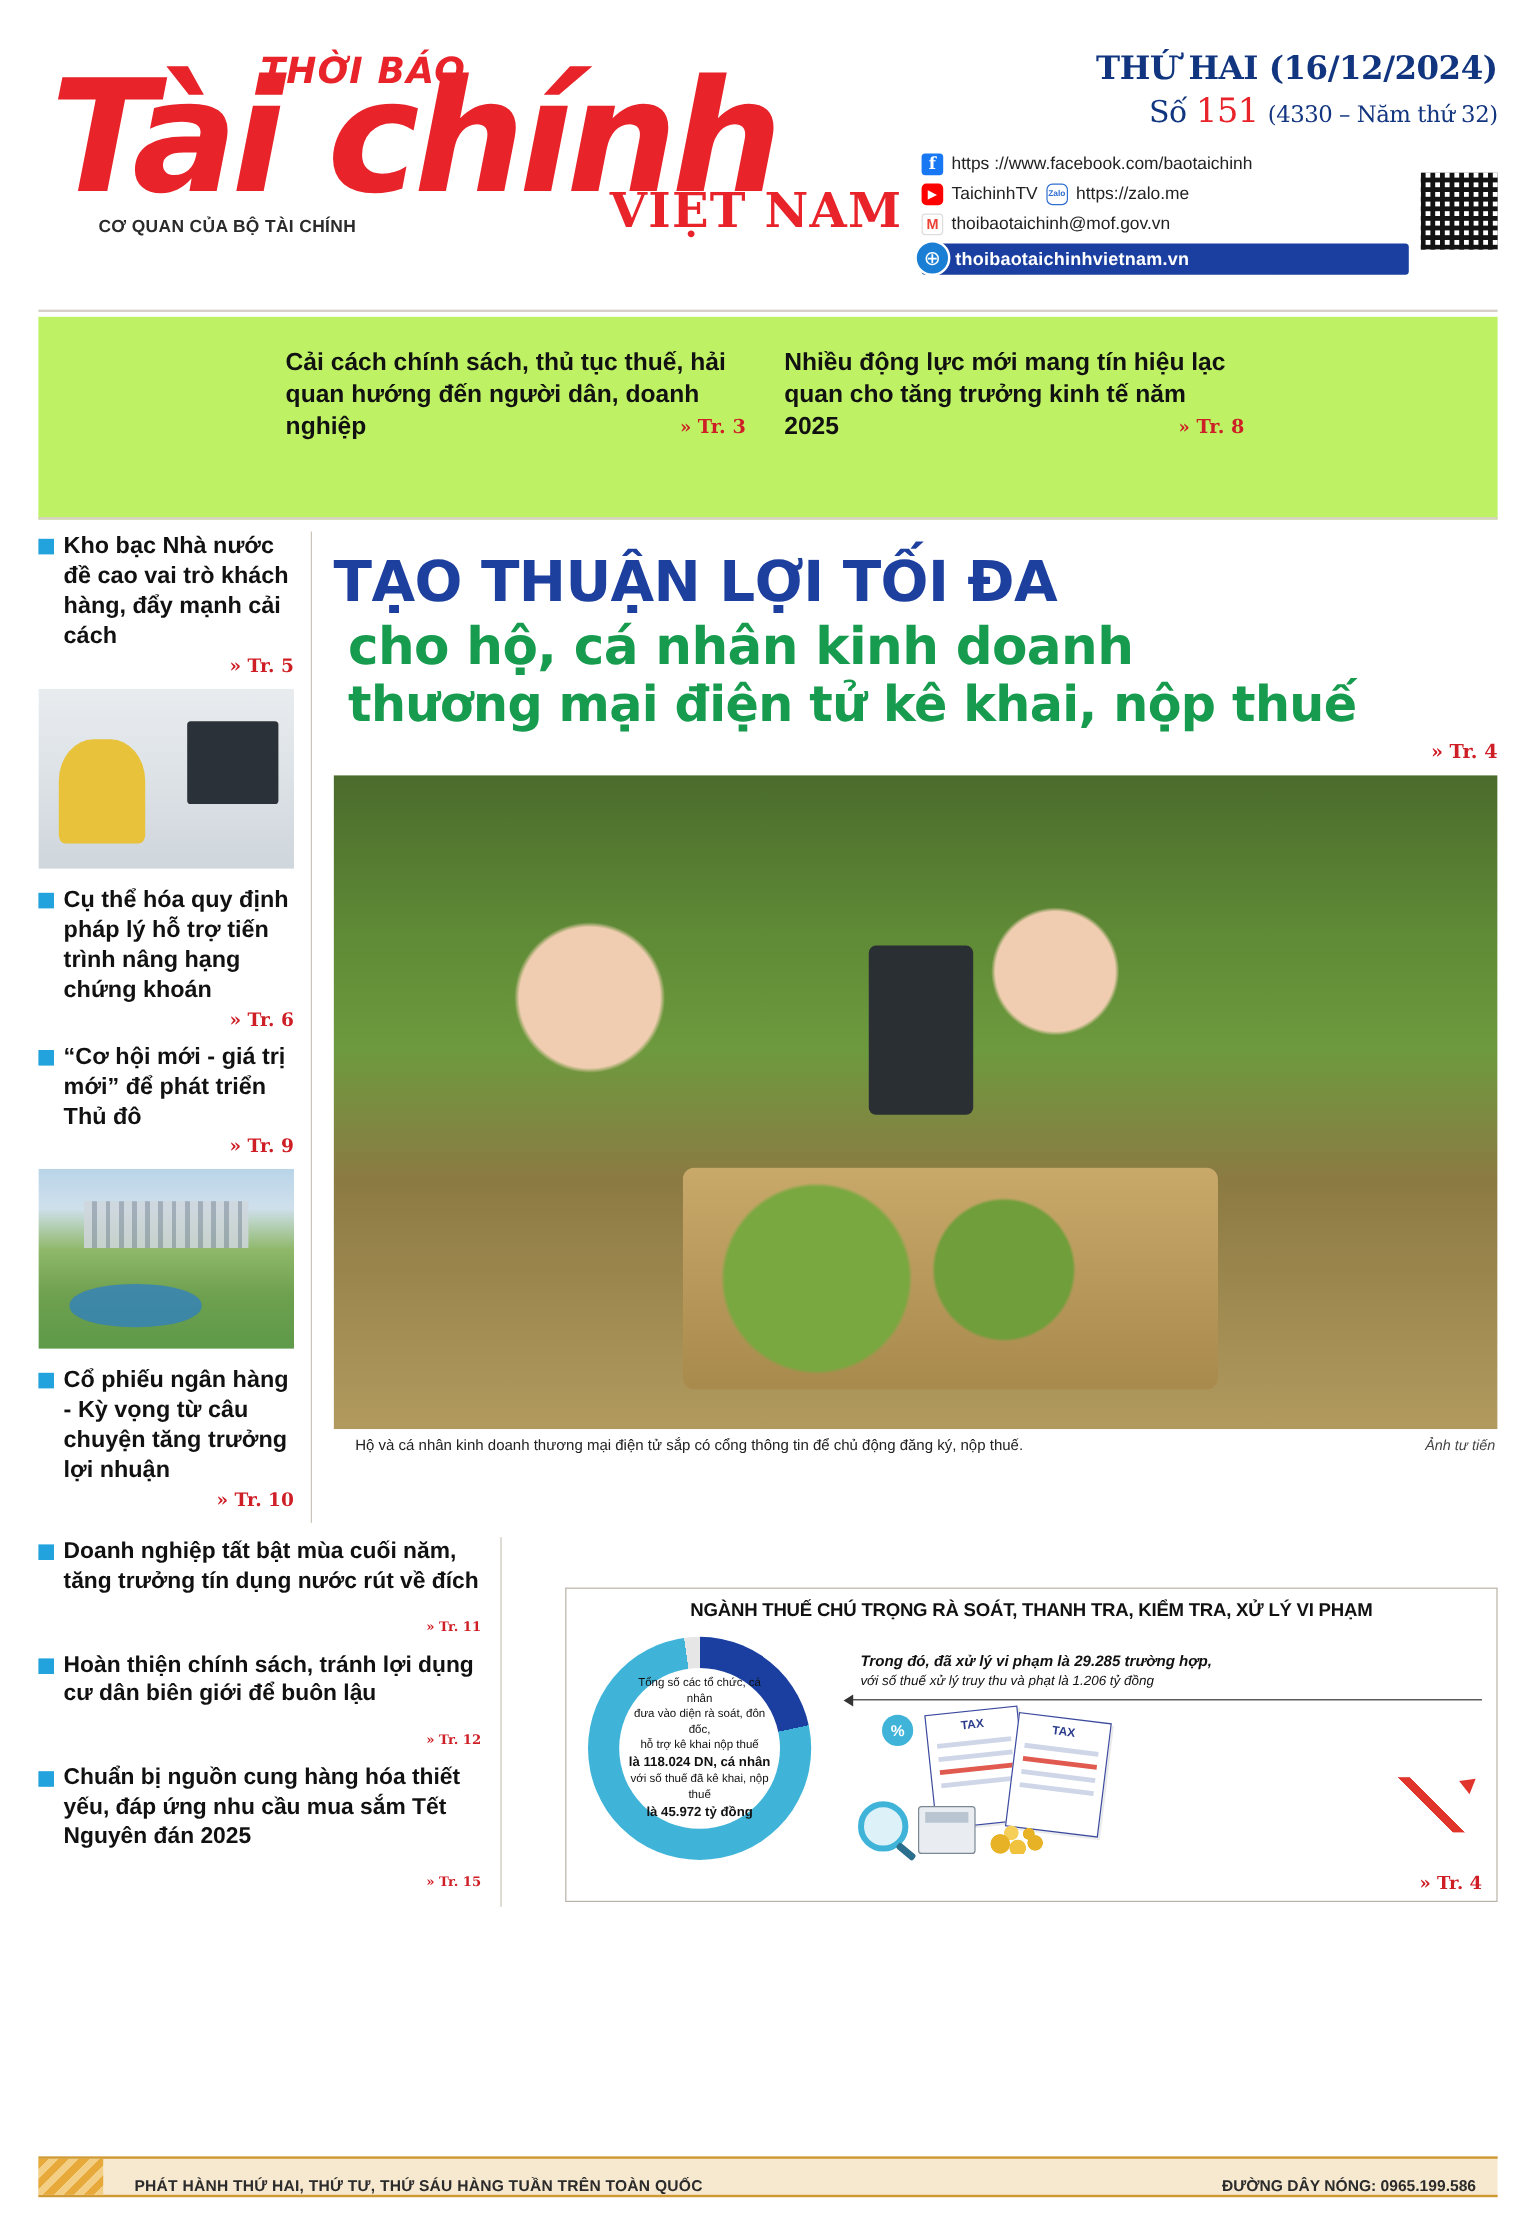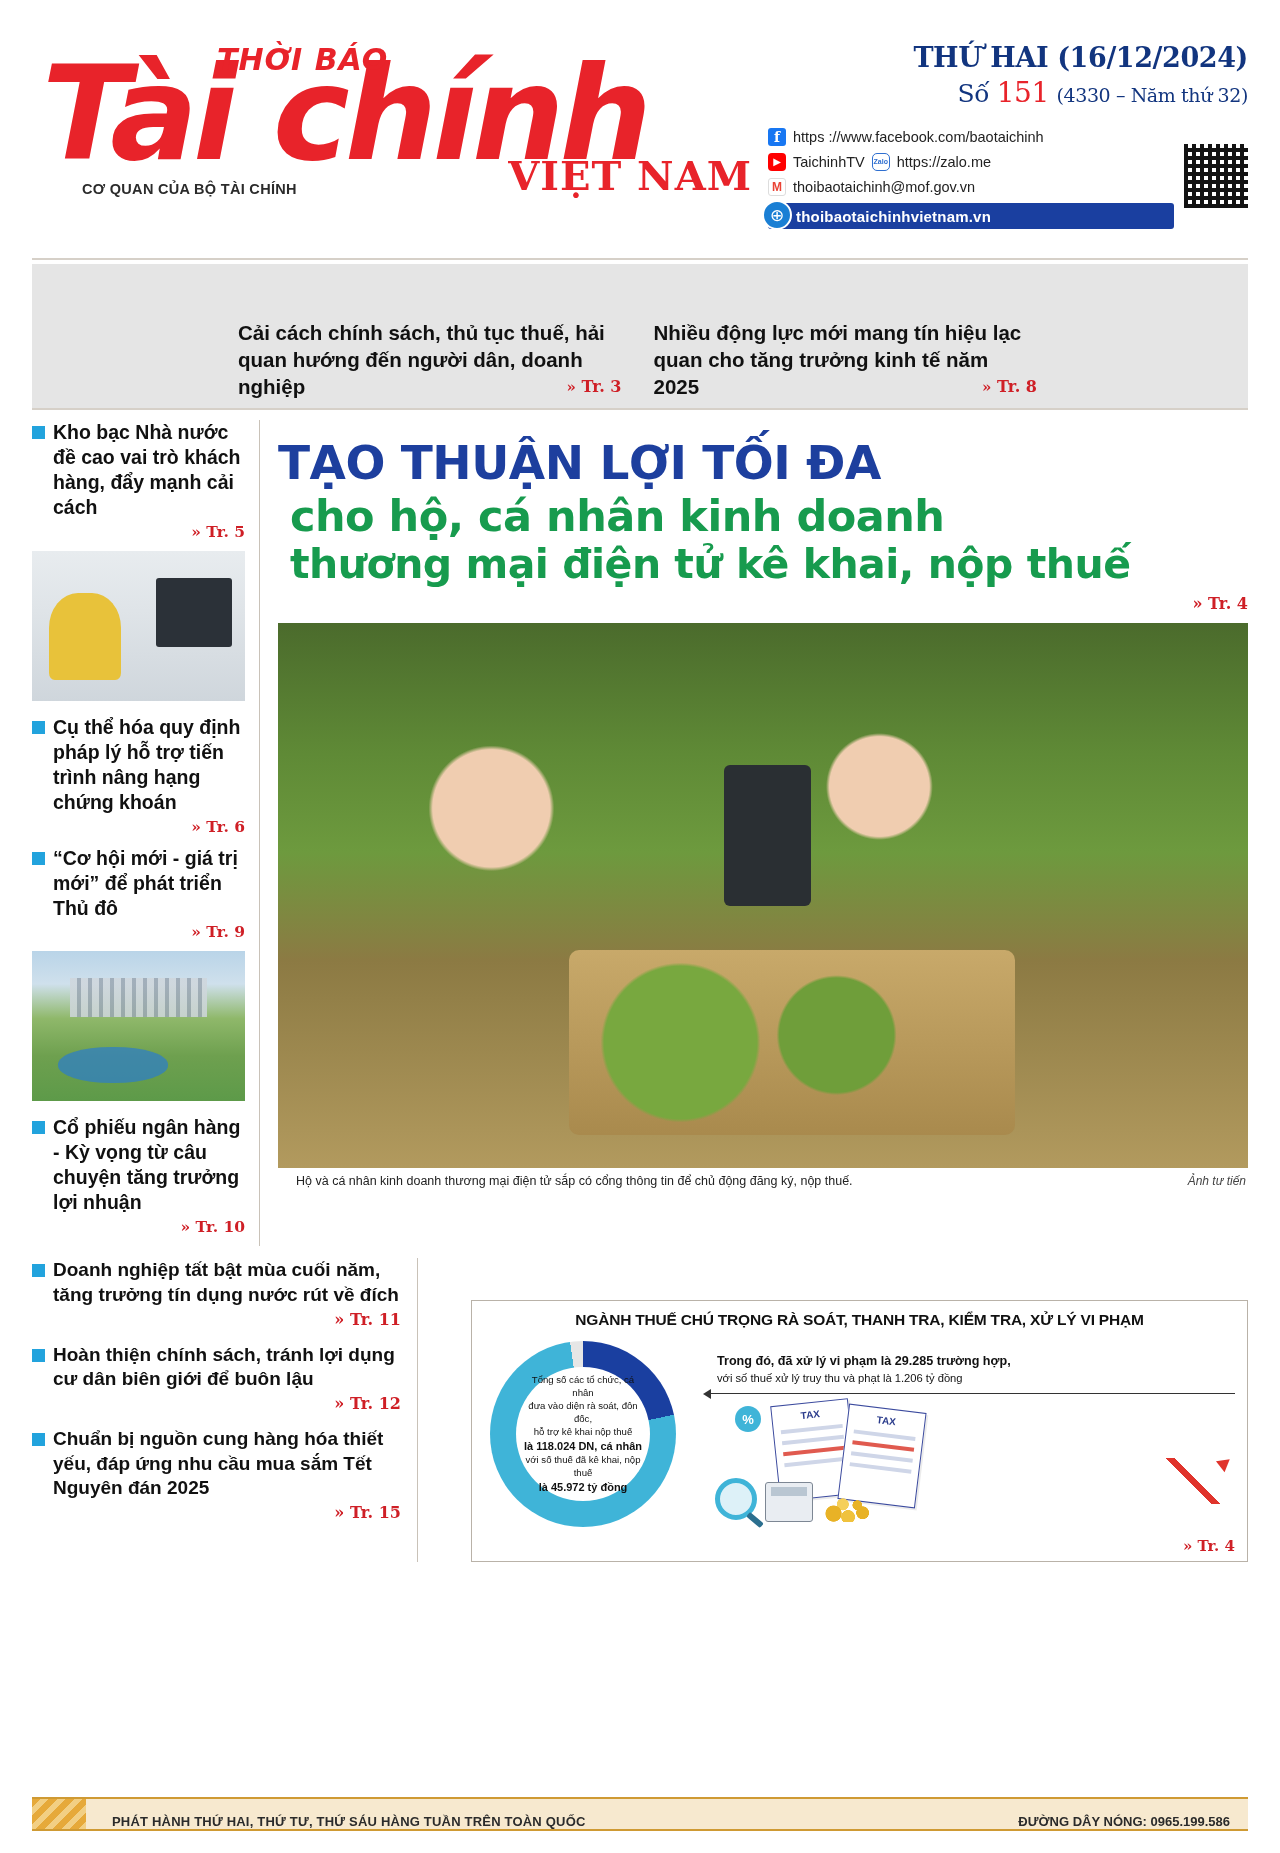--- a/index.html
+++ b/index.html
@@ -83,22 +83,22 @@
     position: absolute; left: -6px; top: -3px; width: 30px; height: 30px; border-radius: 50%;
     background: #1a7fd4; border: 2px solid #fff; color: #fff; font-size: 17px;
     display: flex; align-items: center; justify-content: center;
   }
   .site-pill .stext { color: #fff; font-size: 15px; font-weight: bold; letter-spacing: 0.2px; }
 
   .rule-top { border-top: 2px solid #d6d0c8; margin-top: 30px; }
 
   
   .teaser {
-    background: #e5e5e5; display: flex; align-items: flex-end;
-    height: 146px; margin-top: 4px; border-bottom: 2px solid #d6d0c8;
+    background: #bef264; display: flex; align-items: flex-start;
+    height: 169px; margin-top: 4px; border-bottom: 2px solid #d6d0c8;
   }
   .teaser-img { width: 190px; background: #2a3c63; flex: 0 0 auto; overflow: hidden; position: relative; }
   .teaser-img.right { width: 195px; }
   .teaser-mid { flex: 1; display: flex; }
   .teaser-col { flex: 1; padding: 24px 16px 8px 16px; position: relative; }
   .teaser-col .tt {
     font-size: 20.5px; font-weight: bold; line-height: 1.32; color: #111;
     font-family: "Liberation Sans", sans-serif;
   }
   .pageref {
@@ -208,41 +208,41 @@
   .hero-cap { display: flex; justify-content: space-between; align-items: baseline; padding: 6px 2px 0 2px; margin-left: 16px; }
   .hero-cap .c1 { font-size: 12.5px; color: #222; }
   .hero-cap .c2 { font-size: 12px; color: #444; font-style: italic; }
 
   
   .bottom { display: flex; margin-top: 12px; gap: 35px; }
   .bot-left { width: 386px; flex: 0 0 386px; padding-right: 16px; border-right: 1px solid #c9c2b8; }
   .bot-right { flex: 1; padding-left: 18px; }
   .bot-item { display: flex; gap: 8px; margin-bottom: 2px; }
   .bot-title { font-size: 19px; font-weight: bold; line-height: 1.3; color: #111; }
-  .bot-ref { text-align: right; color: #cf1f26; font-family: "DejaVu Serif", serif; font-weight: bold; font-size: 16px; margin: 2px 0 14px 0; }
+  .bot-ref { text-align: right; color: #cf1f26; font-family: "DejaVu Serif", serif; font-weight: bold; font-size: 11px; margin: 18px 0 14px 0; }
 
   .info-box { border: 1px solid #b9b2a8; background: #fff; padding: 10px 12px 8px 12px; position: relative; height: 262px; margin-top: 42px; }
   .info-head {
     text-align: center; font-weight: bold; font-size: 15.5px; color: #111;
     letter-spacing: -0.2px; margin-bottom: 6px;
   }
   .info-body { display: flex; gap: 10px; align-items: flex-start; height: 196px; }
   .donut-wrap { position: relative; width: 215px; height: 196px; flex: 0 0 auto; }
   .donut {
     position: absolute; left: 6px; top: 6px; width: 186px; height: 186px; border-radius: 50%;
     background: conic-gradient(#1a3fa0 0deg 78deg, #3fb4d8 78deg 352deg, #e6e6e6 352deg 360deg);
   }
   .donut-hole {
     position: absolute; left: 32px; top: 32px; width: 134px; height: 134px; border-radius: 50%;
     background: #fff; display: flex; align-items: center; justify-content: center; padding: 6px;
   }
   .donut-text { font-size: 9.6px; line-height: 1.35; text-align: center; color: #111; }
   .donut-text b { font-size: 11px; }
   .info-right { flex: 1; position: relative; padding-top: 18px; }
-  .arrow-note { font-size: 11.2px; line-height: 1.4; color: #111; padding-left: 8px; border-left: 0; }
+  .arrow-note { font-size: 11.2px; line-height: 1.4; color: #111; padding-left: 8px; border-left: 0; font-style: italic; }
   .arrow-note b { font-size: 12.6px; }
   .arrow-line { height: 1.5px; background: #333; margin: 6px 0 8px 0; position: relative; }
   .arrow-line:before {
     content:""; position:absolute; left:-6px; top:-4px; border-right: 8px solid #333;
     border-top: 5px solid transparent; border-bottom: 5px solid transparent;
   }
   .illus { position: relative; height: 120px; margin-top: 6px; }
   .doc-card {
     position: absolute; background: #fff; border: 1.5px solid #3b4a9e;
     width: 78px; height: 96px; transform: rotate(-6deg); left: 66px; top: 0;

